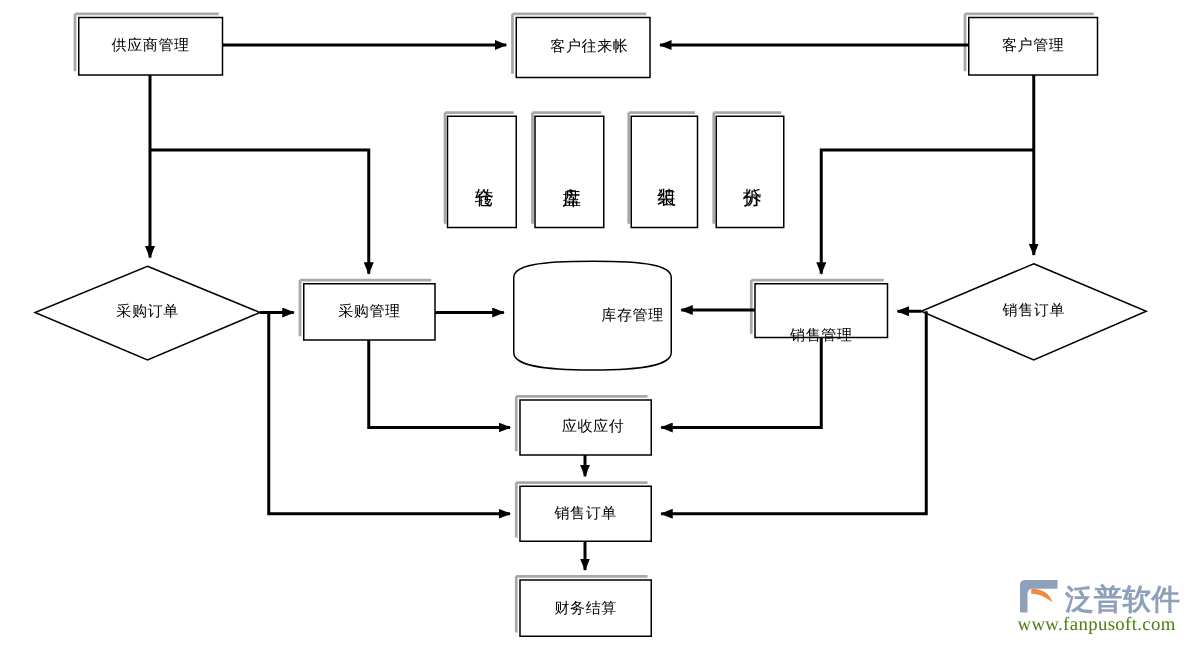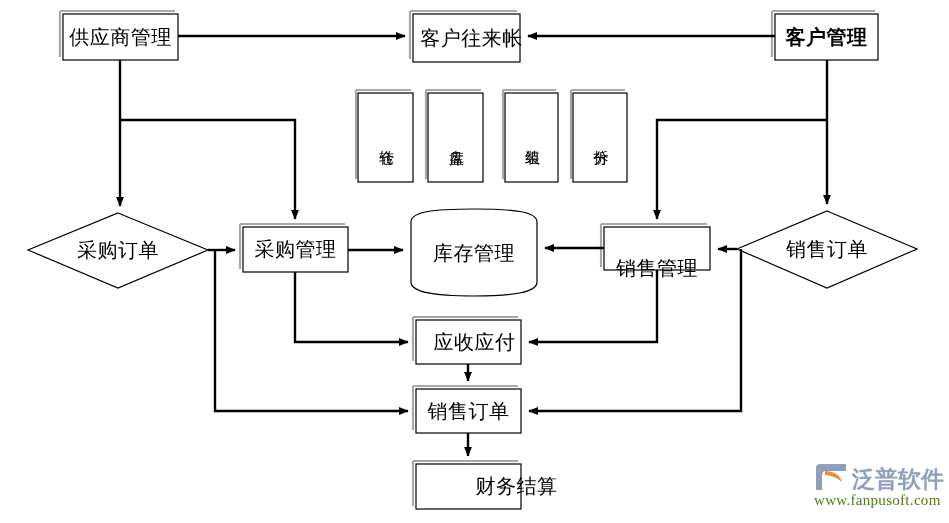--- a/index.html
+++ b/index.html
@@ -24,21 +24,21 @@
     width: 949px;
     height: 523px;
   }
   .node-label {
     position: absolute;
     display: flex;
     align-items: center;
     justify-content: center;
     text-align: center;
     color: #000000;
-    font-size: 20px;
+    font-size: 12px;
     line-height: 1.12;
     letter-spacing: 0.5px;
     pointer-events: none;
     white-space: pre;
   }
   .vert-label {
     font-size: 15px;
     line-height: 1.45;
     letter-spacing: 0px;
   }
@@ -175,45 +175,45 @@
       <path d="M468,364 L468,381" marker-end="url(#arrow)"></path>
 
       <path d="M468,433 L468,456" marker-end="url(#arrow)"></path>
     </g>
   </svg>
 
   <div class="node-label" style="left:63px;  top:14px;  width:115px; height:46px;">供应商管理</div>
 
   <div class="node-label" style="left:413px; top:14px;  width:117px; height:48px;">客户往来帐</div>
 
-  <div class="node-label" style="left:775px; top:14px;  width:103px; height:46px;font-weight:bold;">客户管理</div>
+  <div class="node-label" style="left:775px; top:14px;  width:103px; height:46px;">客户管理</div>
 
   <div class="node-label vert-label" style="left:358px; top:93px; width:55px; height:89px; writing-mode:vertical-rl; text-orientation:upright;">转仓</div>
 
   <div class="node-label vert-label" style="left:428px; top:93px; width:55px; height:89px; writing-mode:vertical-rl; text-orientation:upright;">盘库</div>
 
   <div class="node-label vert-label" style="left:505px; top:93px; width:53px; height:89px; writing-mode:vertical-rl; text-orientation:upright;">组装</div>
 
   <div class="node-label vert-label" style="left:573px; top:93px; width:54px; height:89px; writing-mode:vertical-rl; text-orientation:upright;">拆分</div>
 
   <div class="node-label" style="left:58px;  top:228px; width:120px; height:44px;">采购订单</div>
 
   <div class="node-label" style="left:243px; top:227px; width:105px; height:45px;border-radius:18px;">采购管理</div>
 
-  <div class="node-label" style="left:411px; top:225px; width:126px; height:56px;">库存管理</div>
+  <div class="node-label" style="left:411px; top:225px; width:126px; height:56px;padding-left:32px;">库存管理</div>
 
   <div class="node-label" style="left:604px; top:241px; width:106px; height:55px;">销售管理</div>
 
   <div class="node-label" style="left:767px; top:227px; width:120px; height:44px;">销售订单</div>
 
   <div class="node-label" style="left:416px; top:320px; width:117px; height:44px;">应收应付</div>
 
   <div class="node-label" style="left:416px; top:389px; width:105px; height:44px;">销售订单</div>
 
-  <div class="node-label" style="left:416px; top:464px; width:105px; height:45px;padding-left:48px;">财务结算</div>
+  <div class="node-label" style="left:416px; top:464px; width:105px; height:45px;">财务结算</div>
 
   <div class="watermark">
     <svg class="wm-mark" viewBox="0 0 38 30">
       <path d="M4,6 C4,3 6,2 9,2 L34,2 L34,9 L14,9 C11,9 10,11 10,14 L10,28 L4,28 Z" fill="#8fa0bd"></path>
       <path d="M13,9 C22,9 28,13 30,20 C24,15 18,13 13,13 Z" fill="#ef8b3c"></path>
     </svg>
     <div class="wm-text">泛普软件</div>
     <div class="wm-url">www.fanpusoft.com</div>
   </div>
 

